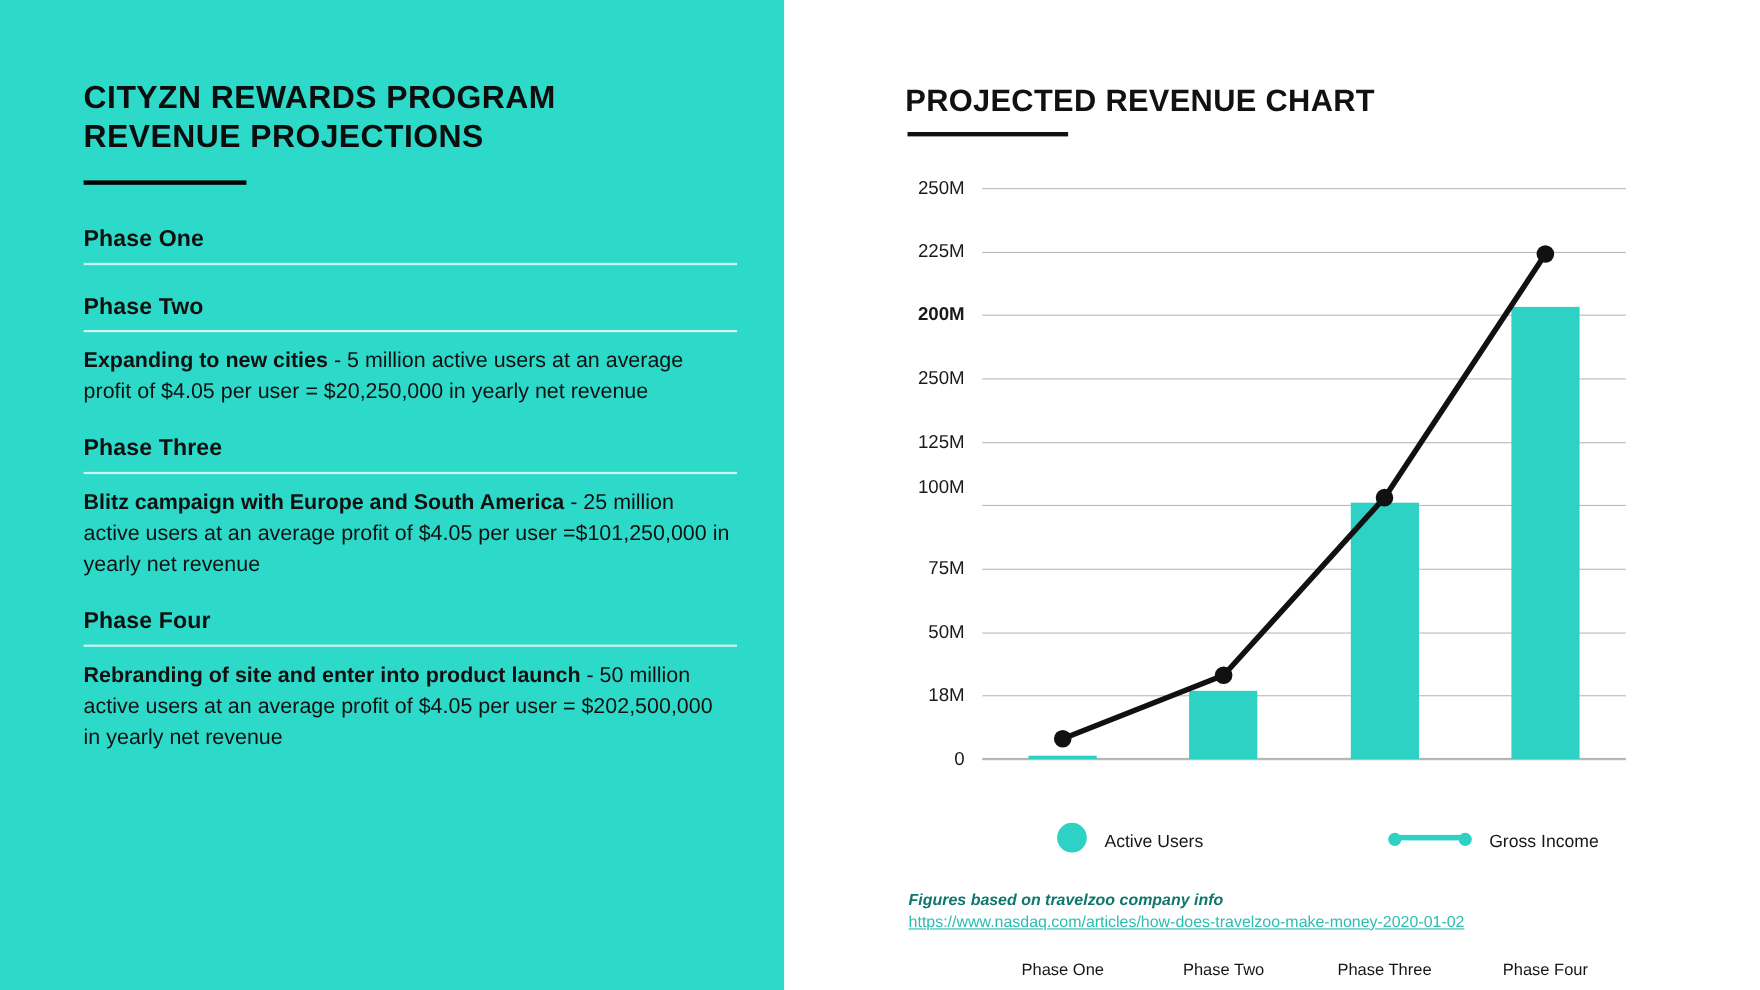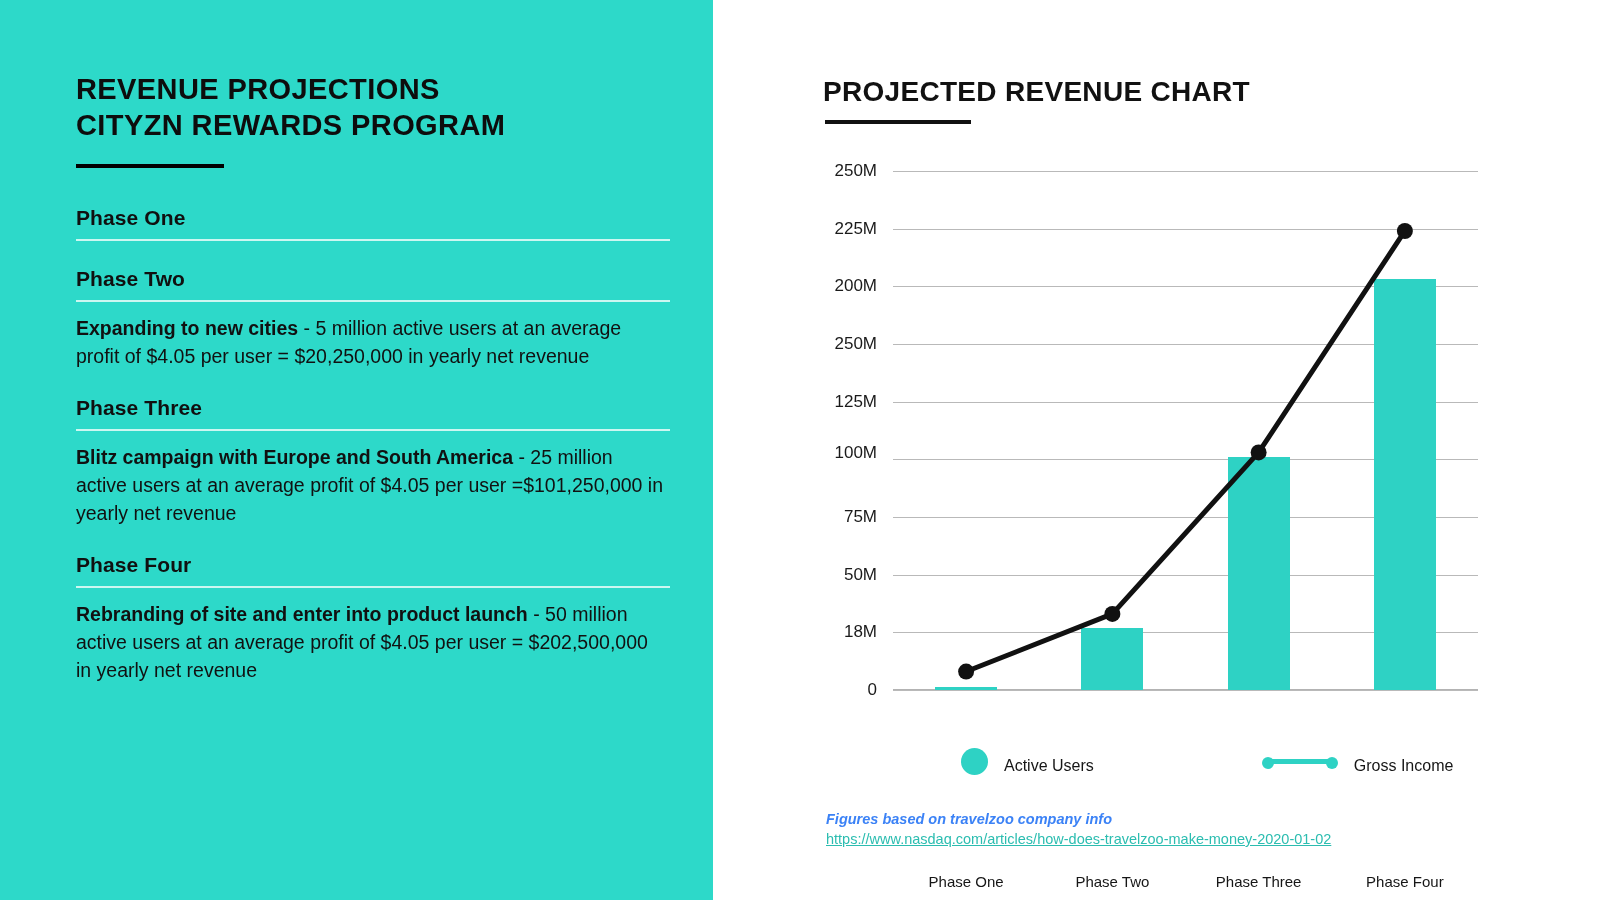--- a/index.html
+++ b/index.html
@@ -104,37 +104,37 @@
   .legend-line .cap {
     position:absolute; top:8.5px; width:12px; height:12px; border-radius:50%; background:#2ed2c4;
   }
   .legend-line .cap.l { left:0; }
   .legend-line .cap.r { right:0; }
   .legend-label { font-size:16px; color:#161616; white-space:nowrap; }
 
   
   .footer { position:absolute; left:113px; top:811px; }
   .footer-note {
-    font-size:14.5px; font-style:italic; font-weight:bold; color:#3b82f6;
+    font-size:14.5px; font-style:italic; font-weight:bold; color:#0f766e;
   }
   .footer-link {
     display:block; margin-top:4px;
     font-size:14.5px; color:#2bbdb0;
     text-decoration:underline; text-decoration-color:#2bbdb0;
   }
 </style>
 </head>
 <body>
 
 <div class="page">
 
   <div class="left-panel">
     <div class="deck-title">
+      <div>CITYZN REWARDS PROGRAM</div>
       <div>REVENUE PROJECTIONS</div>
-      <div>CITYZN REWARDS PROGRAM</div>
     </div>
     <div class="title-rule"></div>
 
     <div class="phase-block first">
       <div class="phase-heading">Phase One</div>
       <div class="phase-rule"></div>
     </div>
 
     <div class="phase-block">
       <div class="phase-heading">Phase Two</div>
@@ -163,27 +163,27 @@
       <div class="baseline"></div>
     <div class="gridline" style="top: 519px;"></div>
         <div class="ytick" style="top: 519px;">0</div>
         <div class="gridline" style="top: 461.333px;"></div>
         <div class="ytick" style="top: 461.333px;">18M</div>
         <div class="gridline" style="top: 403.667px;"></div>
         <div class="ytick" style="top: 403.667px;">50M</div>
         <div class="gridline" style="top: 346px;"></div>
         <div class="ytick" style="top: 346px;">75M</div>
         <div class="gridline" style="top: 288.333px;"></div>
-        <div class="ytick" style="top: 282px;">100M</div>
+        <div class="ytick" style="top: 272px;">100M</div>
         <div class="gridline" style="top: 230.667px;"></div>
         <div class="ytick" style="top: 230.667px;">125M</div>
         <div class="gridline" style="top: 173px;"></div>
         <div class="ytick" style="top: 173px;">250M</div>
         <div class="gridline" style="top: 115.333px;"></div>
-        <div class="ytick" style="top: 115.333px;">200M</div>
+        <div class="ytick" style="top: 115.333px; font-weight: bold;">200M</div>
         <div class="gridline" style="top: 57.6667px;"></div>
         <div class="ytick" style="top: 57.6667px;">225M</div>
         <div class="gridline" style="top: 0px;"></div>
         <div class="ytick" style="top: 0px;">250M</div>
         <div class="bar" style="left: 42.125px; width: 62px; height: 3px; background: rgb(46, 210, 196);"></div>
         <div class="xlabel" style="left: 73.125px;">Phase One</div>
         <div class="bar" style="left: 188.375px; width: 62px; height: 62.28px; background: rgb(46, 210, 196);"></div>
         <div class="xlabel" style="left: 219.375px;">Phase Two</div>
         <div class="bar" style="left: 334.625px; width: 62px; height: 232.973px; background: rgb(46, 210, 196);"></div>
         <div class="xlabel" style="left: 365.625px;">Phase Three</div>

